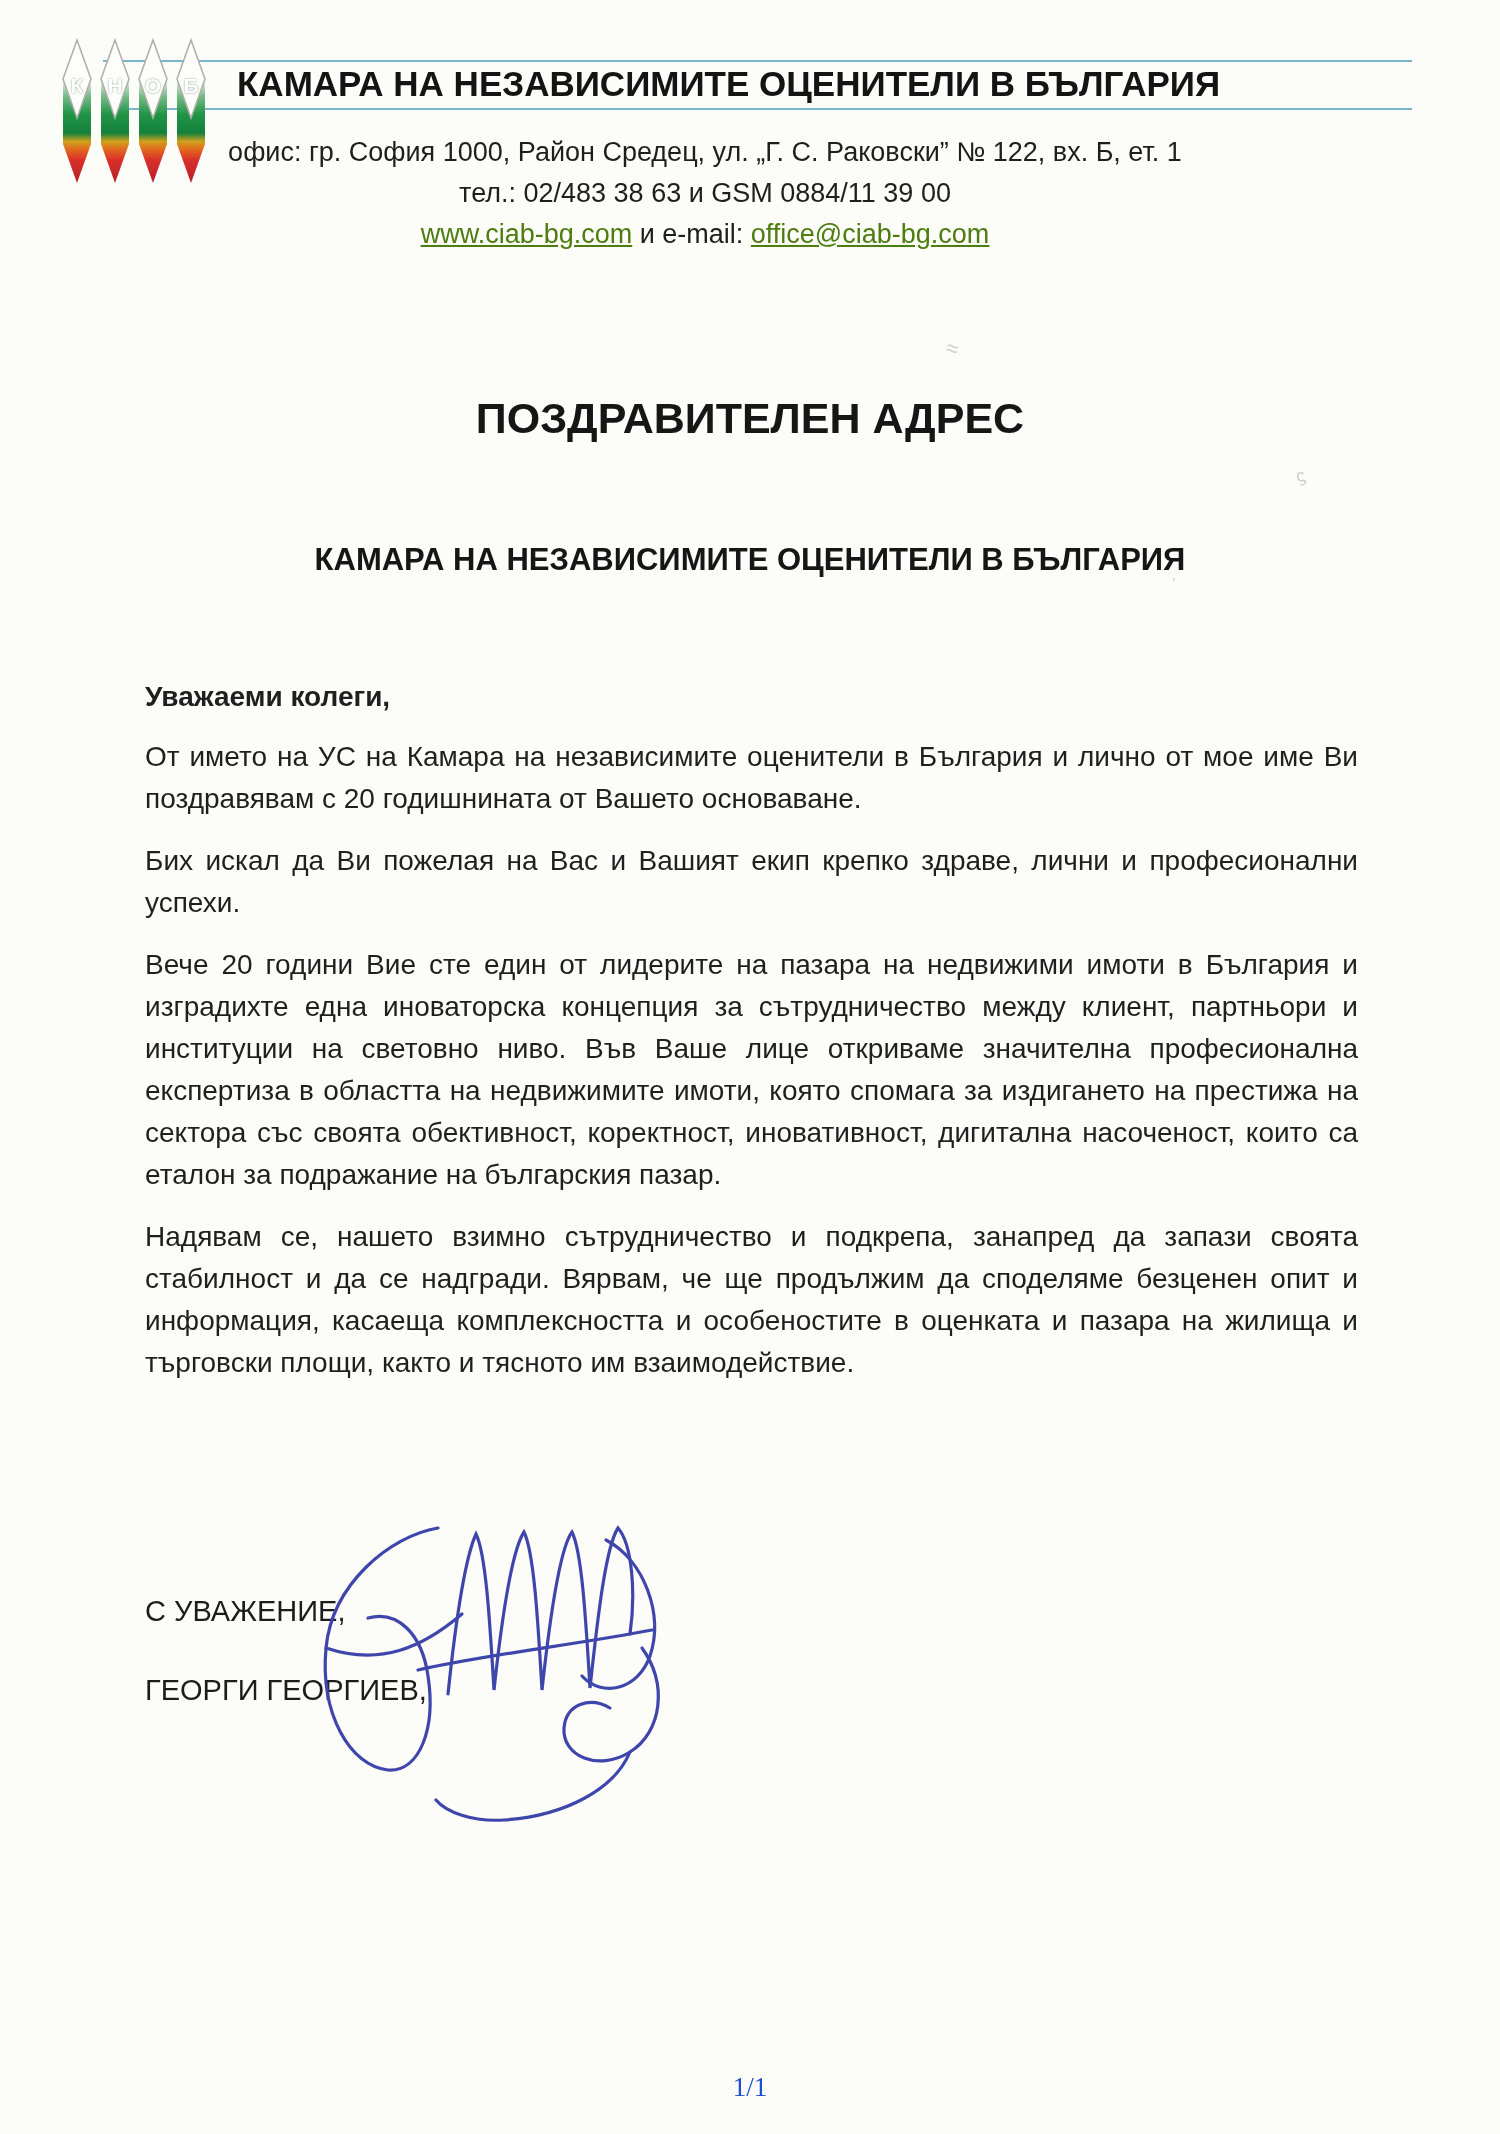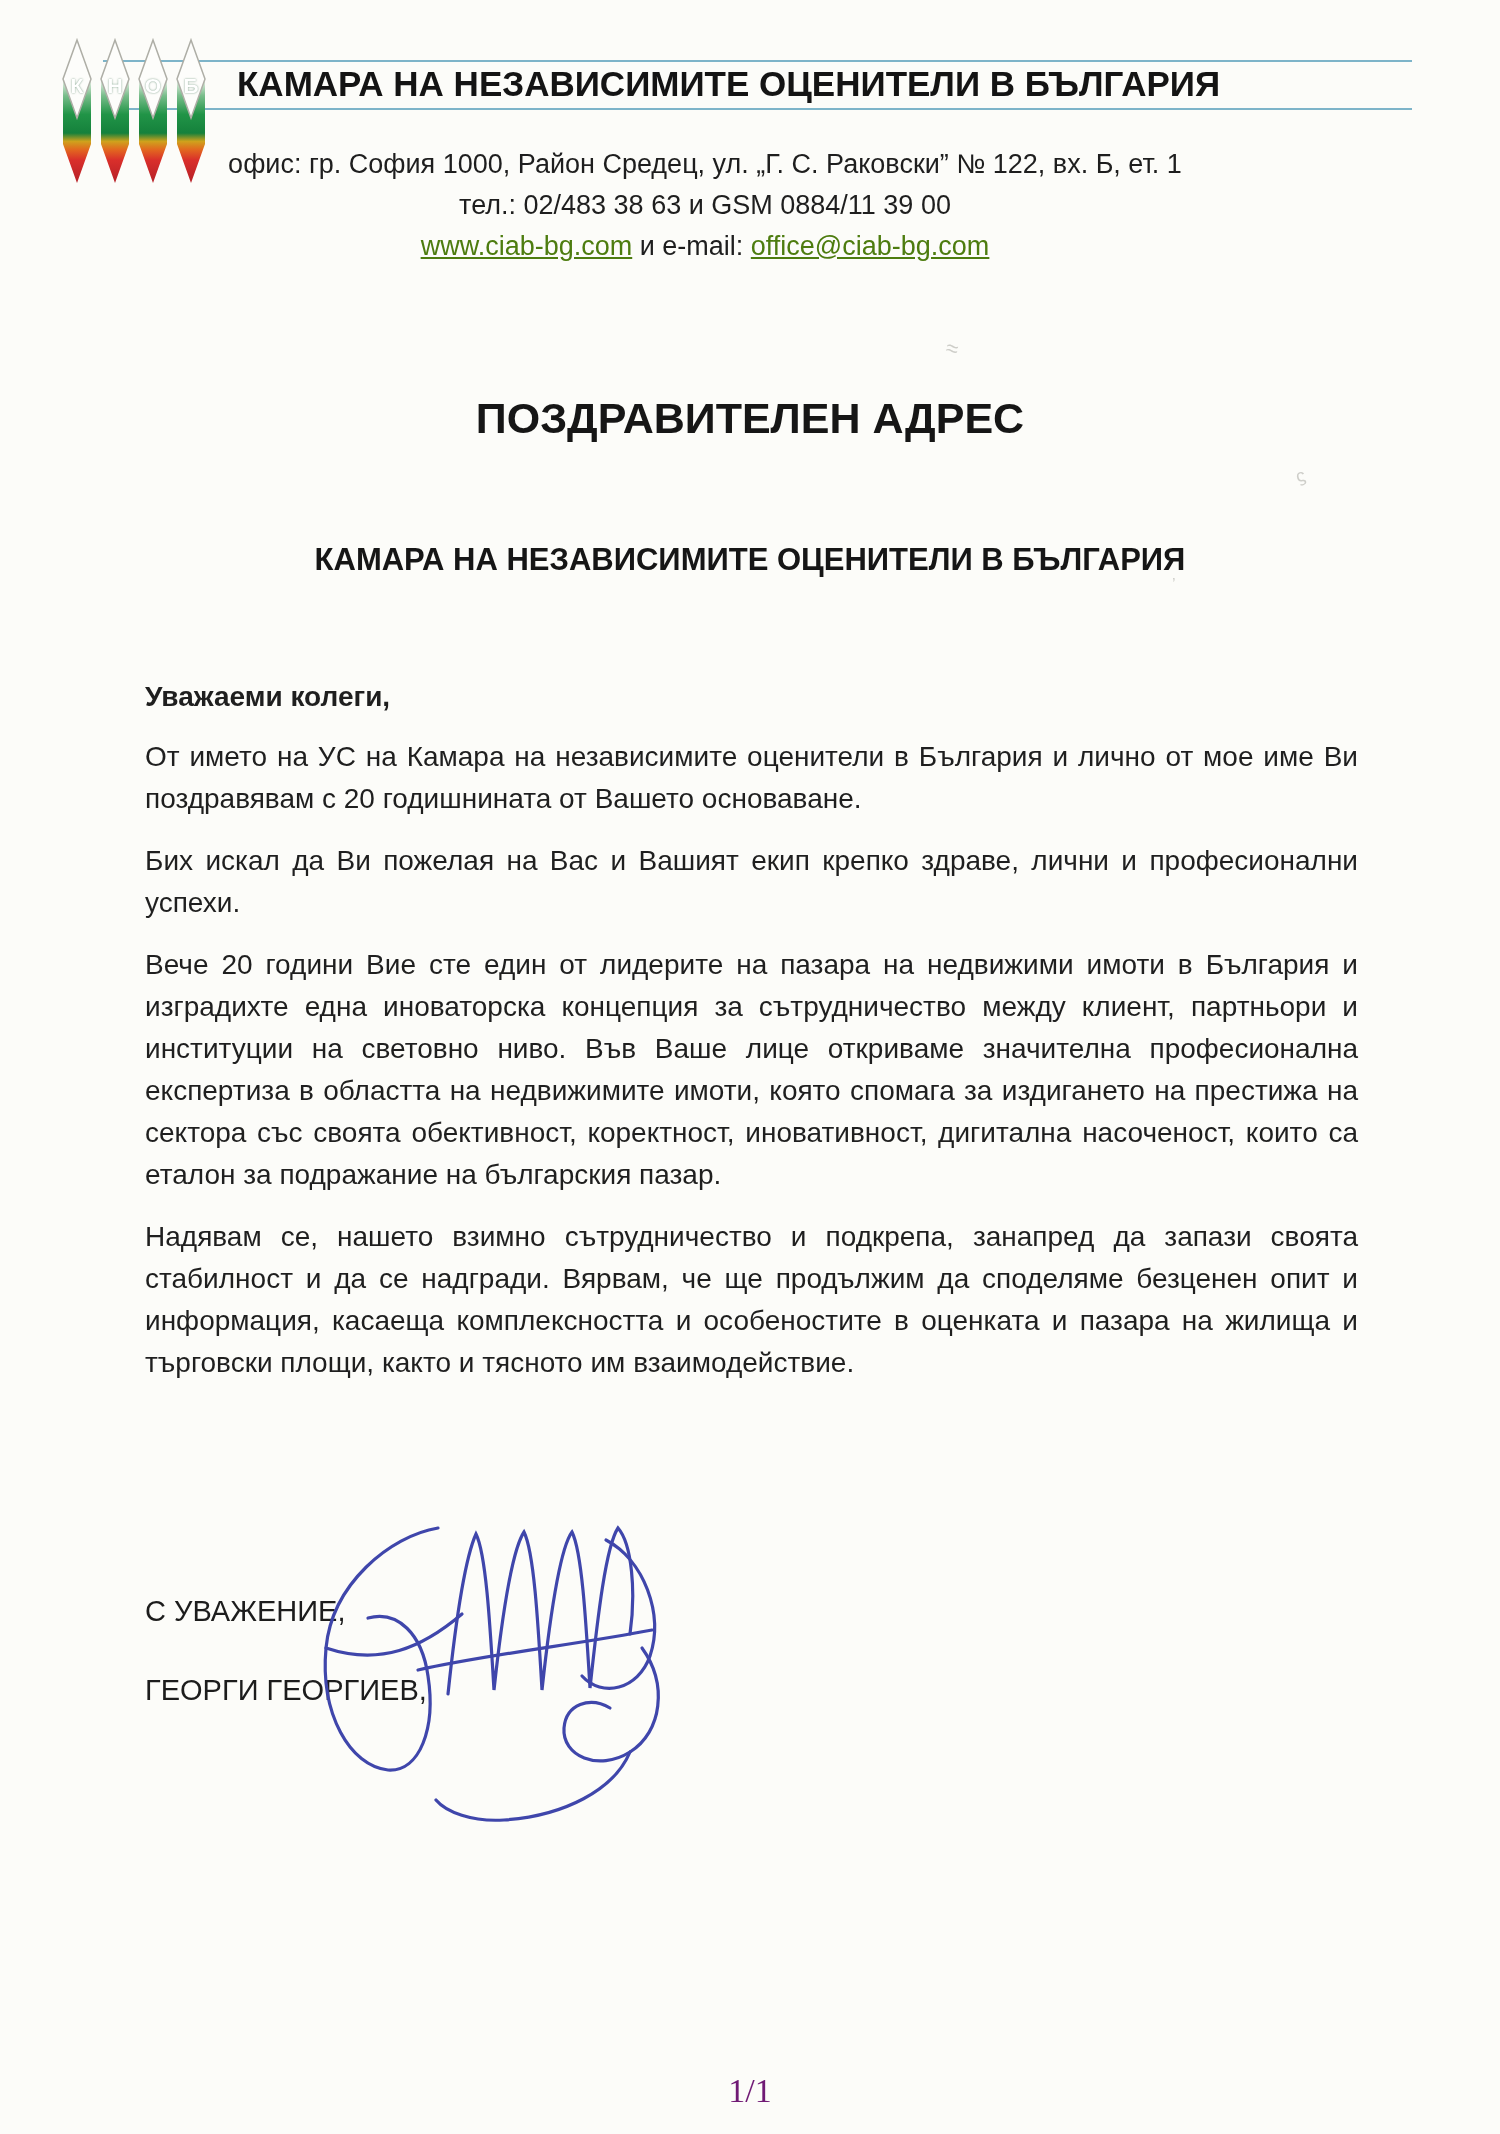--- a/index.html
+++ b/index.html
@@ -22,21 +22,21 @@
     font-size:21px;font-weight:bold;color:#ffffff;
     text-shadow:0 0 2px rgba(0,70,30,.55);
   }
   .org-name{
     position:absolute;left:237px;top:64px;width:1180px;
     font-size:35px;font-weight:bold;color:#141414;letter-spacing:0px;
     white-space:nowrap;
   }
   .addr-block{
     position:absolute;left:100px;top:132px;width:1210px;
-    text-align:center;font-size:27px;line-height:41px;color:#1e1e1e;margin-top:12px;
+    text-align:center;font-size:27px;line-height:41px;color:#1e1e1e;
   }
   .addr-block a{color:#4d7c0f;text-decoration:underline;}
   
   .doc-title{
     position:absolute;left:0;top:394px;width:1500px;text-align:center;
     font-size:43px;font-weight:bold;color:#161616;
   }
   .doc-sub1{
     position:absolute;left:0;top:475px;width:1500px;text-align:center;
     font-size:31px;font-weight:bold;color:#161616;
@@ -57,21 +57,21 @@
   .sign-block{
     position:absolute;left:145px;top:1594px;
     font-weight:normal;color:#1c1c1c;font-size:29px;line-height:34px;
   }
   .sign-block .closing{margin-bottom:43px;}
   .sign-block .who{line-height:38px;}
   .signature-svg{position:absolute;left:280px;top:1498px;}
   
   .page-number{
     position:absolute;left:0;top:2072px;width:1500px;text-align:center;
-    font-family:"Liberation Serif", serif;font-size:34px;color:#701a75;
+    font-family:"Liberation Serif", serif;font-size:27px;color:#1d4ed8;
   }
   
   .artifact{position:absolute;color:#a9a9a3;opacity:.55;font-size:22px;pointer-events:none;}
   .a1{left:946px;top:336px;transform:rotate(12deg);}
   .a2{left:1296px;top:466px;transform:rotate(-18deg);font-size:18px;}
   .a3{left:1172px;top:576px;font-size:16px;}
 </style>
 </head>
 <body>
 

